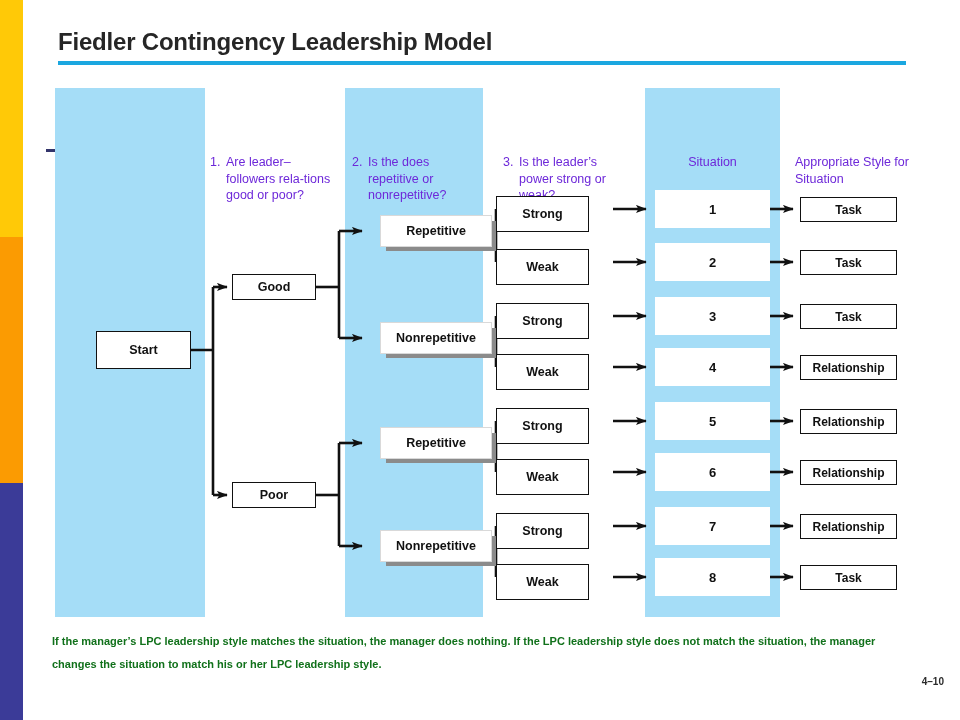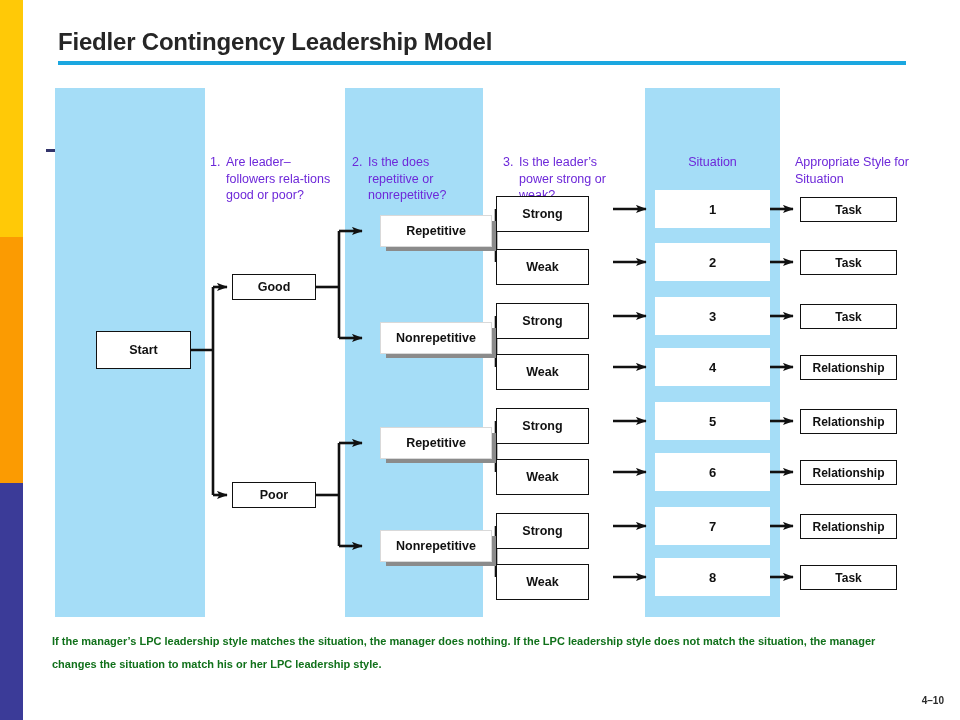--- a/index.html
+++ b/index.html
@@ -95,21 +95,21 @@
   #wires{position:absolute;left:0;top:0;width:960px;height:720px;}
 
   
   #caption{
     position:absolute;left:52px;top:630px;width:860px;
     font-size:11px;font-weight:bold;line-height:23px;
     color:#11711b;
   }
   #slide-num{
     position:absolute;right:16px;top:676px;
-    font-size:10px;font-weight:bold;color:#2b2b2b;margin-top:19px;
+    font-size:10px;font-weight:bold;color:#2b2b2b;
   }
 </style>
 </head>
 <body>
 
 <div id="sidebar">
   <div class="bar" id="bar-yellow"></div>
   <div class="bar" id="bar-orange"></div>
   <div class="bar" id="bar-indigo"></div>
 </div>

